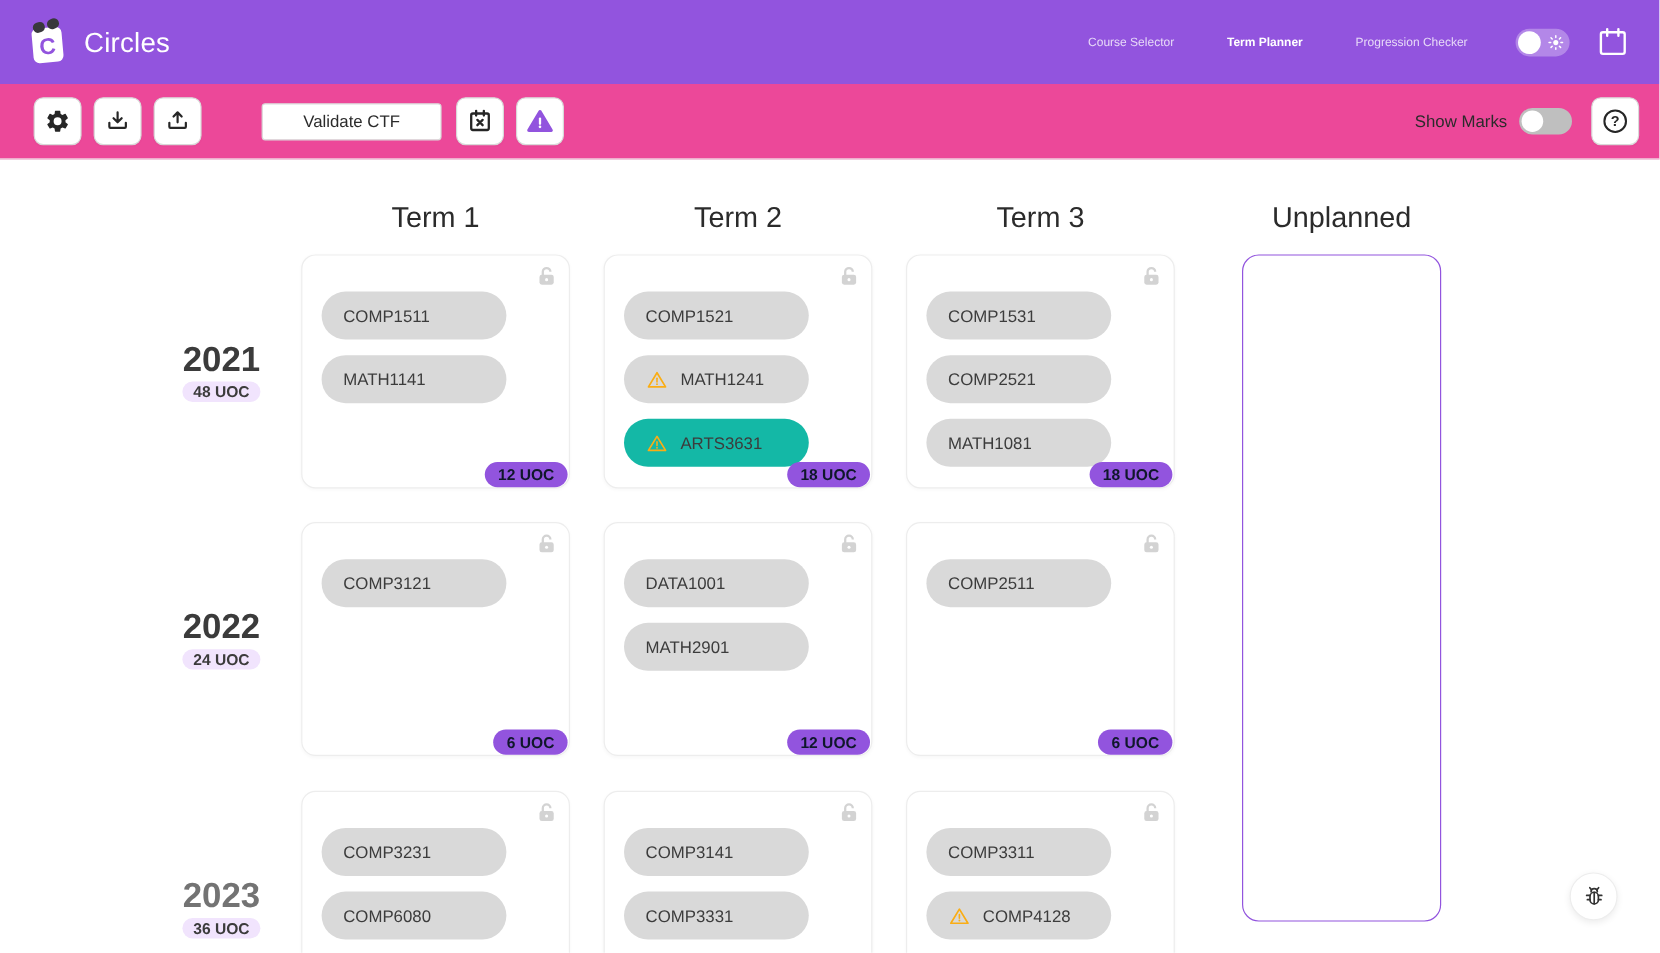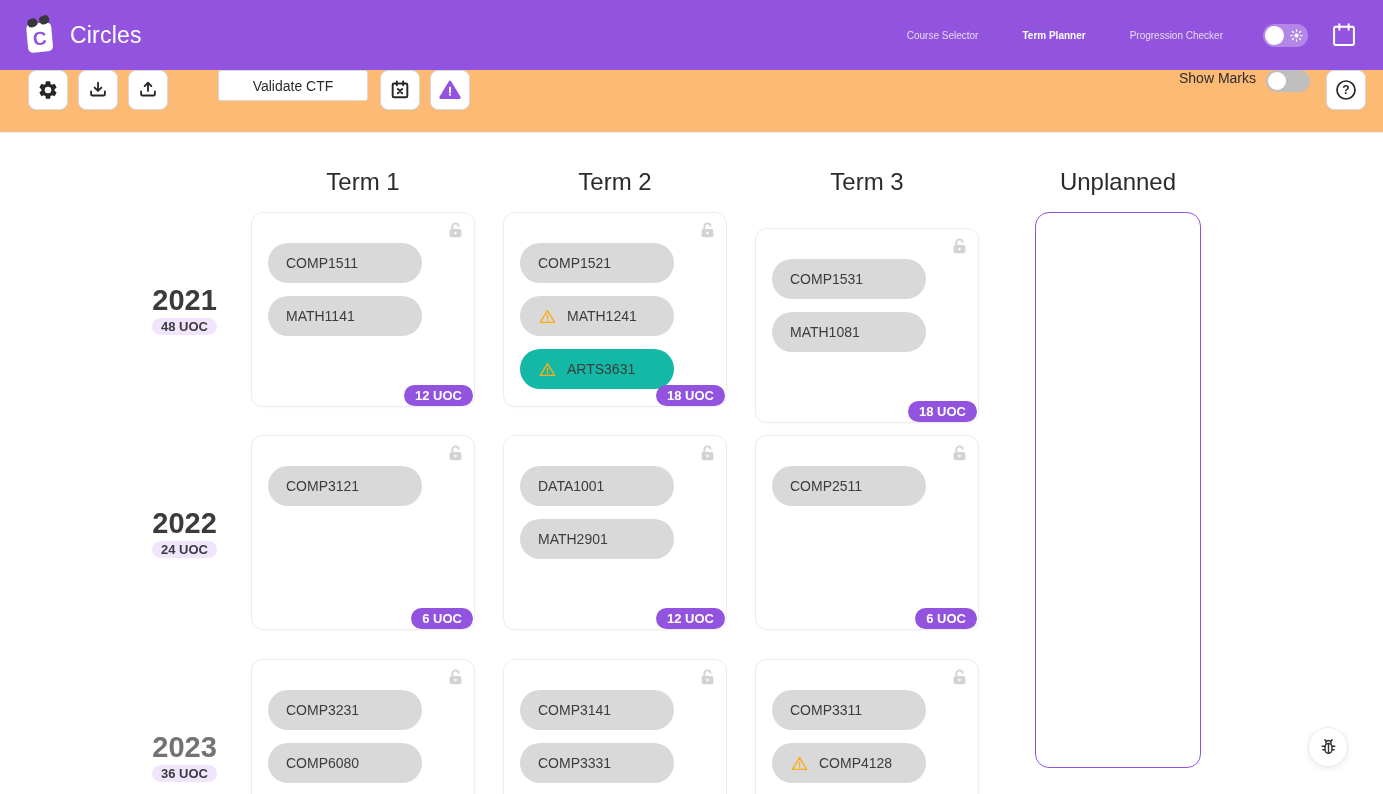--- a/index.html
+++ b/index.html
@@ -16,22 +16,22 @@
   .top-nav { display:flex; align-items:center; gap:44px; margin-right:40px; }
   .nav-link { color:rgba(255,255,255,.78); font-size:10px; cursor:pointer; text-decoration:none; }
   .nav-link.active { color:#fff; font-weight:bold; }
   .theme-toggle { width:45px; height:23px; border-radius:12px; background:rgba(255,255,255,.30);
                   position:relative; display:flex; align-items:center; cursor:pointer; margin-right:22px; }
   .theme-knob { width:19px; height:19px; border-radius:50%; background:#fff; position:absolute; left:2px; top:2px; }
   .theme-sun { position:absolute; right:4px; top:4px; }
   .header-cal-btn { background:none; border:none; cursor:pointer; display:flex; align-items:center; }
 
   
-  .toolbar { height:63px; display:flex; padding:0 17px 0 28px;
-             border-bottom:1px solid #f0f0f0; background:#fdba74; }
+  .toolbar { height:63px; display:flex; align-items:center; padding:0 17px 0 28px;
+             border-bottom:1px solid #f0f0f0; background:#ec4899; }
   .tb-btn { width:40px; height:40px; border:1px solid #d9d9d9; border-radius:8px; background:#fff;
             display:flex; align-items:center; justify-content:center; cursor:pointer; margin-right:10px;
             box-shadow:0 1px 1px rgba(0,0,0,.02); }
   .validate-btn { height:31px; width:150px; border:1px solid #d9d9d9; border-radius:3px; background:#fff;
                   font-family:"Liberation Sans",sans-serif; font-size:14px; color:#2b2b2b; cursor:pointer;
                   margin:0 12px 0 40px; }
   .toolbar-spacer { flex:1; }
   .show-marks-label { font-size:14px; color:#2b2b2b; margin-right:10px; }
   .marks-toggle { width:44px; height:22px; border-radius:11px; background:#bfbfbf; position:relative; cursor:pointer; margin-right:16px; }
   .marks-knob { width:18px; height:18px; border-radius:50%; background:#fff; position:absolute; left:2px; top:2px; }
@@ -54,21 +54,21 @@
               font-size:13px; font-weight:bold; color:#3b3b3b; }
 
   .term-card { position:relative; height:195px; background:#fff; border:1px solid #ededed;
                border-radius:12px; box-shadow:0 1px 3px rgba(0,0,0,.03); padding:30px 0 0 16px; }
   .lock-btn { position:absolute; top:8px; right:9px; background:none; border:none; cursor:pointer; line-height:0; }
   .course-pill { width:154px; height:40px; border-radius:20px; background:#d9d9d9;
                  display:flex; align-items:center; padding-left:18px; margin-bottom:13px;
                  font-size:14px; color:#3c3c3c; cursor:grab; }
   .course-pill.warn-bg { background:#14b8a6; }
   .course-pill .warn-ic { margin-right:10px; display:flex; }
-  .uoc-badge { position:absolute; right:1px; bottom:0; background:#9254de; color:#ffffff;
+  .uoc-badge { position:absolute; right:1px; bottom:0; background:#9254de; color:#0f172a;
                font-size:13px; font-weight:bold; padding:3px 11px; border-radius:11px; }
 
   .unplanned-box { grid-row:2 / 5; grid-column:5; margin-left:28px; width:166px; height:556px;
                    border:1.5px solid #9254de; border-radius:14px; background:#fff; }
 
   .bug-btn { position:absolute; right:35px; bottom:27px; width:40px; height:40px; border-radius:50%;
              background:#fff; border:1px solid #ededed; box-shadow:0 2px 6px rgba(0,0,0,.08);
              display:flex; align-items:center; justify-content:center; cursor:pointer; }
 </style>
 </head>
@@ -223,28 +223,31 @@
               <svg width="19" height="19" viewBox="0 0 24 24">
                 <path d="M12 4.6 21 19.4H3Z" fill="none" stroke="#faad14" stroke-width="1.8" stroke-linejoin="round"></path>
                 <path d="M12 10.4v3.8" stroke="#faad14" stroke-width="1.7" stroke-linecap="round"></path>
                 <circle cx="12" cy="16.6" r="1" fill="#faad14"></circle>
               </svg>
             </span>
             <span>ARTS3631</span>
           </div>
           <div class="uoc-badge">18 UOC</div>
         </div>
-        <div class="term-card" style="grid-area: 2 / 4; margin-top: 16px;">
+        <div class="term-card" style="grid-area: 2 / 4;">
           <button class="lock-btn"><svg width="19" height="19" viewBox="0 0 24 24">
               <path fill="none" stroke="#d3d3d3" stroke-width="2.4" d="M8 11V7a4 4 0 0 1 8 0"></path>
               <rect x="4.5" y="10" width="15" height="10.5" rx="2.5" fill="#d3d3d3"></rect>
               <circle cx="12" cy="15.2" r="1.6" fill="#fff"></circle>
             </svg></button>
           <div class="course-pill">
             <span>COMP1531</span>
+          </div>
+          <div class="course-pill">
+            <span>COMP2521</span>
           </div>
           <div class="course-pill">
             <span>MATH1081</span>
           </div>
           <div class="uoc-badge">18 UOC</div>
         </div>
         <div class="year-cell" style="grid-area: 3 / 1;">
           <div class="year-inner">
             <div class="year-num">2022</div>
             <div class="year-uoc">24 UOC</div>

